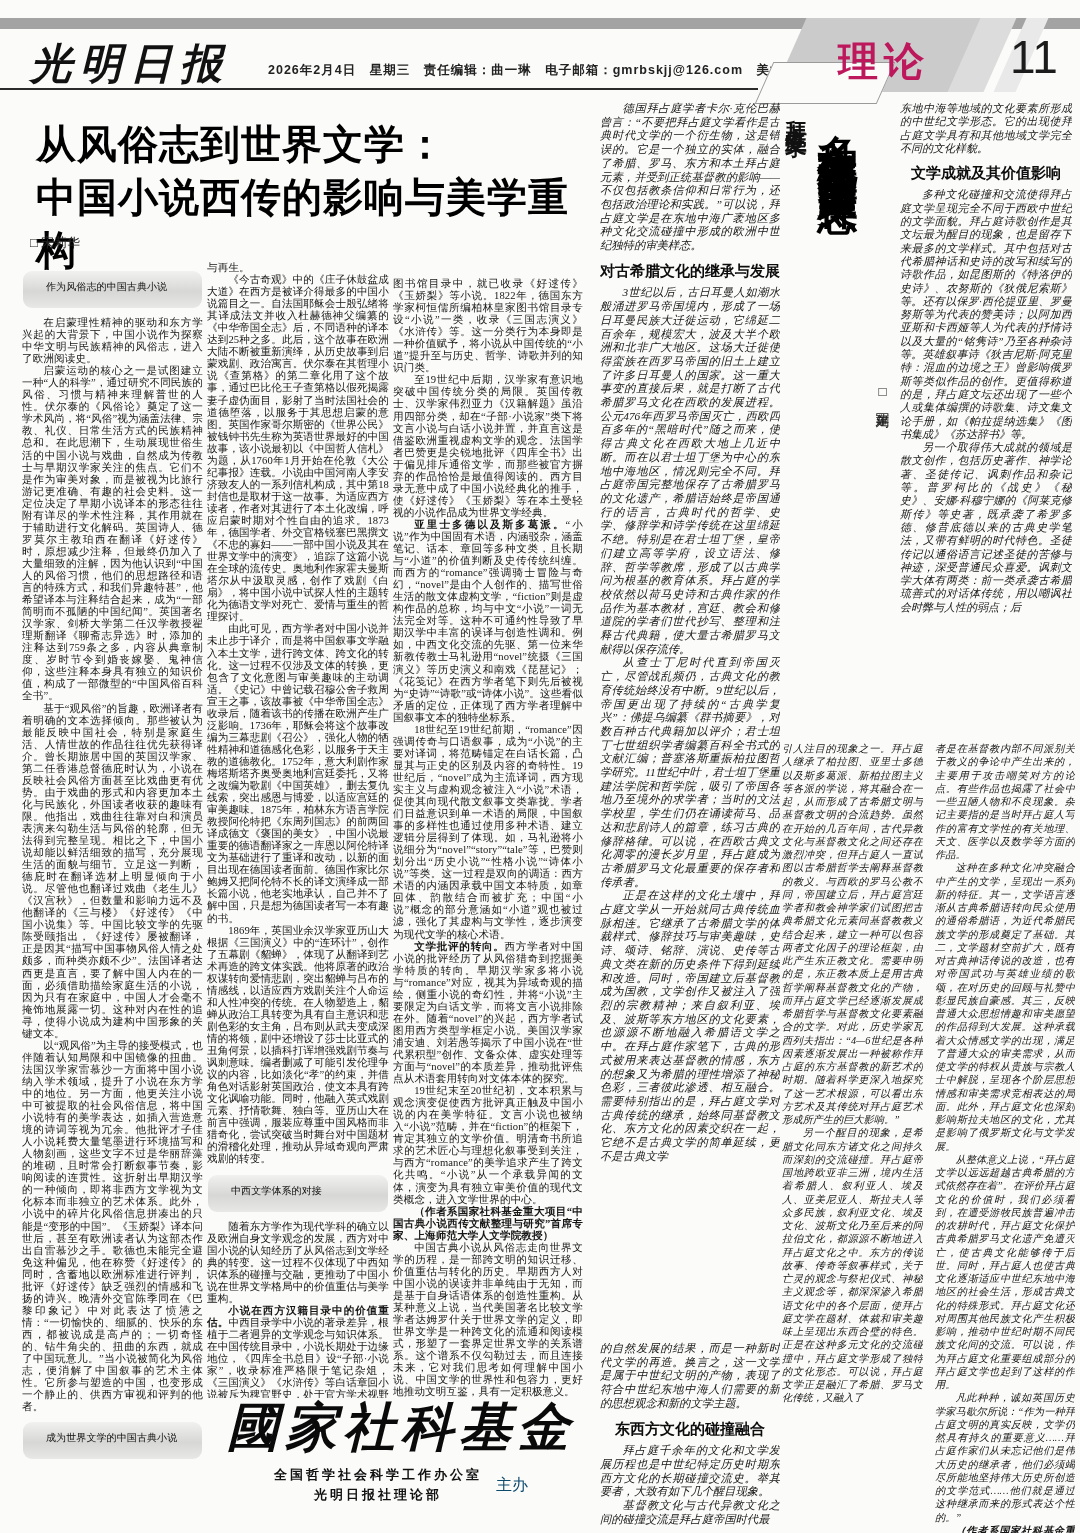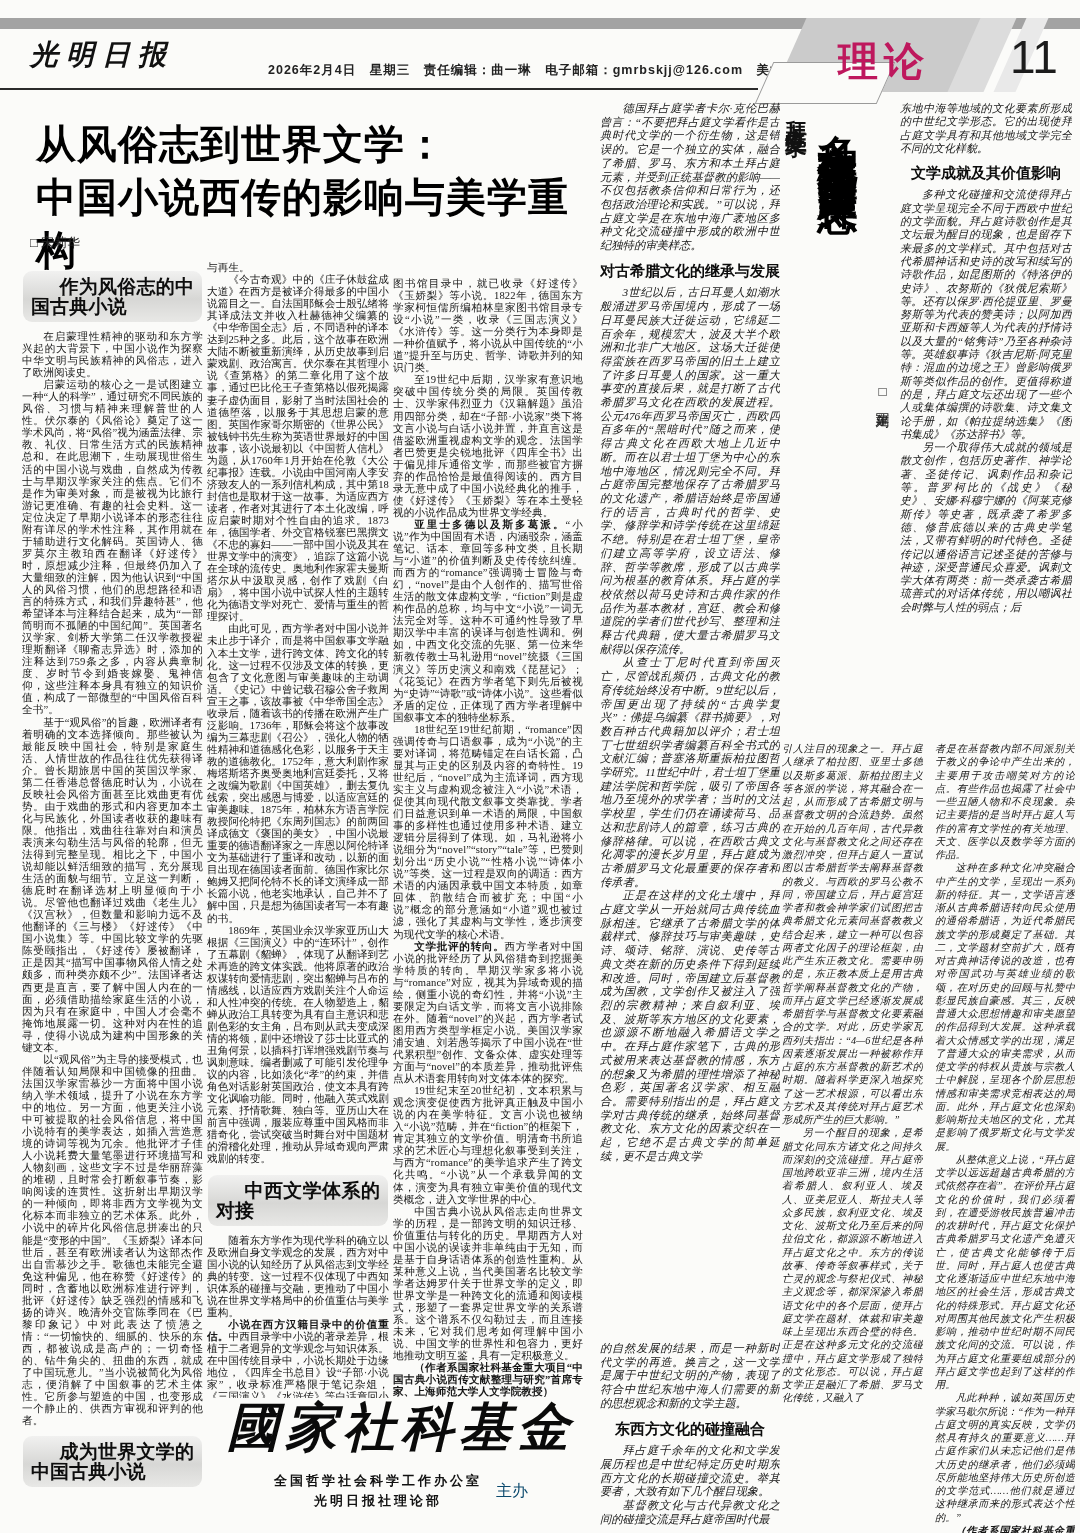--- a/index.html
+++ b/index.html
@@ -3,21 +3,21 @@
 <meta charset="utf-8">
 <style>
   html,body{margin:0;padding:0;background:#e8e8e6;}
   .page{
     position:relative;width:1080px;height:1533px;margin:0 auto;
     background:#fbfbf9;overflow:hidden;
     font-family:"Liberation Serif","DejaVu Serif",serif;color:#161616;
   }
   
   .topbar{position:absolute;left:0;top:18px;width:1080px;height:11px;background:#a3a3a3;}
-  .masthead{position:absolute;left:30px;top:36px;font-size:28px;font-weight:bold;font-style:italic;
+  .masthead{position:absolute;left:30px;top:36px;font-size:42px;font-weight:bold;font-style:italic;
     letter-spacing:8px;color:#111;}
   .dateline{position:absolute;left:268px;top:62px;font-size:12.5px;font-weight:bold;color:#222;
     font-family:"Liberation Sans","DejaVu Sans",sans-serif;letter-spacing:1px;}
   .header-rule{position:absolute;left:0;top:88px;width:758px;height:2px;background:#2b2b2b;}
   .banner{position:absolute;left:758px;top:18px;width:322px;height:74px;}
   .banner .sk{position:absolute;transform:skewX(-24deg);}
   .sk1{left:32px;top:0;width:190px;height:74px;background:#cbcbcb;}
   .sk2{left:206px;top:0;width:36px;height:74px;background:#dcdcdc;}
   .sk3{left:252px;top:0;width:22px;height:74px;background:#e9e9e9;}
   .sk4{left:6px;top:44px;width:120px;height:40px;background:#fbfbf9;border:1.5px solid #9a9a9a;}
@@ -29,30 +29,30 @@
   .headline{position:absolute;left:28px;top:118px;width:548px;
     font-size:40px;line-height:53px;font-weight:bold;color:#000;letter-spacing:1px;margin-left:8px;}
   .byline-left{position:absolute;left:30px;top:234px;font-size:13px;color:#222;}
   .col{position:absolute;overflow:hidden;text-align:justify;}
   .lcol{font-size:10.6px;line-height:12.05px;letter-spacing:0.1px;}
   .col1{left:22px;top:262px;width:181px;height:1266px;}
   .col2{left:207px;top:262px;width:182px;height:1136px;}
   .col3{left:393px;top:278px;width:190px;height:1142px;}
   .para{margin:0;text-indent:2em;}
   .cont{margin:0;text-indent:0;}
-  .subhead-band{margin:9px 1px;padding:6px 8px 5px 8px;border-radius:9px;
+  .subhead-band{margin:9px 1px;padding:6px 8px 11px 8px;border-radius:9px;
     background:linear-gradient(180deg,#f1f1f0 0%,#d7d7d5 55%,#e8e8e6 100%);
     font-family:"Liberation Sans","DejaVu Sans",sans-serif;
-    font-weight:bold;font-size:19px;line-height:20px;text-indent:1.5em;color:#0d0d0d;}
+    font-weight:normal;font-size:10px;line-height:20px;text-indent:1.5em;color:#0d0d0d;}
   .credit{font-weight:bold;}
   
   .fund-box{position:absolute;left:215px;top:1396px;width:372px;height:132px;text-align:center;}
   .fund-title{font-size:52px;font-weight:bold;font-style:italic;letter-spacing:6px;color:#0a0a0a;
     line-height:64px;}
-  .fund-orgs{display:flex;justify-content:center;align-items:center;gap:14px;margin-top:11px;}
+  .fund-orgs{display:flex;justify-content:center;align-items:center;gap:14px;margin-top:5px;}
   .fund-org-lines{font-size:13px;font-weight:bold;letter-spacing:3px;line-height:20px;
     font-family:"Liberation Sans","DejaVu Sans",sans-serif;color:#111;}
   .fund-host{font-size:16px;font-weight:normal;color:#0c4a6e;
     font-family:"Liberation Sans","DejaVu Sans",sans-serif;}
   
   .rbody{font-style:italic;}
   .col4{left:600px;top:102px;width:180px;height:1240px;font-size:11.3px;line-height:13.7px;}
   .col4b{left:600px;top:1342px;width:180px;height:191px;font-size:11.3px;line-height:13.7px;}
   .rtop{left:900px;top:102px;width:172px;height:636px;font-size:11px;line-height:13.3px;}
   .rlowleft{left:782px;top:742px;width:141px;height:791px;font-size:10.2px;line-height:13.25px;}
@@ -109,41 +109,41 @@
     <p class="para"><b>小说在西方汉籍目录中的价值重估。</b><span>中西目录学中小说的著录差异，根植于二者迥异的文学观念与知识体系。在中国传统目录中，小说长期处于边缘地位，《四库全书总目》设“子部·小说家”，收录标准严格限于笔记杂俎，《三国演义》《水浒传》等白话章回小说被斥为稗官野史，处于官方学术视野之外。与之形成鲜明对比的是，汉籍目录自18世纪起便主动将中国小说纳入文学或美文学范畴。1739年法国学者傅尔蒙编纂的法国皇家</span></p>
   </div>
 
   <div class="col lcol col3">
     <p class="cont">图书馆目录中，就已收录《好逑传》《玉娇梨》等小说。1822年，德国东方学家柯恒儒所编柏林皇家图书馆目录专设“小说”一类，收录《三国志演义》《水浒传》等。这一分类行为本身即是一种价值赋予，将小说从中国传统的“小道”提升至与历史、哲学、诗歌并列的知识门类。</p>
     <p class="para">至19世纪中后期，汉学家有意识地突破中国传统分类的局限。英国传教士、汉学家伟烈亚力《汉籍解题》虽沿用四部分类，却在“子部·小说家”类下将文言小说与白话小说并置，并直言这是借鉴欧洲重视虚构文学的观念。法国学者巴赞更是尖锐地批评《四库全书》出于偏见排斥通俗文学，而那些被官方摒弃的作品恰恰是最值得阅读的。西方目录无意中成了中国小说经典化的推手，使《好逑传》《玉娇梨》等在本土受轻视的小说作品成为世界文学经典。</p>
     <p class="para"><b>亚里士多德以及斯多葛派。</b><span>“小说”作为中国固有术语，内涵驳杂，涵盖笔记、话本、章回等多种文类，且长期与“小道”的价值判断及史传传统纠缠。而西方的“romance”强调骑士冒险与奇幻，“novel”是由个人创作的、描写世俗生活的散文体虚构文学，“fiction”则是虚构作品的总称，均与中文“小说”一词无法完全对等。这种不可通约性导致了早期汉学中丰富的误译与创造性调和。例如，中西文化交流的先驱、第一位来华新教传教士马礼逊用“novel”统摄《三国演义》等历史演义和南戏《琵琶记》；《花笺记》在西方学者笔下则先后被视为“史诗”“诗歌”或“诗体小说”。这些看似矛盾的定位，正体现了西方学者理解中国叙事文本的独特坐标系。</span></p>
     <p class="para">18世纪至19世纪前期，“romance”因强调传奇与口语叙事，成为“小说”的主要对译词，将范畴锚定在白话长篇，凸显其与正史的区别及内容的奇特性。19世纪后，“novel”成为主流译词，西方现实主义与虚构观念被注入“小说”术语，促使其向现代散文叙事文类靠拢。学者们日益意识到单一术语的局限，中国叙事的多样性也通过使用多种术语、建立逻辑分层得到了体现。如，马礼逊将小说细分为“novel”“story”“tale”等，巴赞则划分出“历史小说”“性格小说”“诗体小说”等类。这一过程是双向的调适：西方术语的内涵因承载中国文本特质，如章回体、韵散结合而被扩充；中国“小说”概念的部分意涵如“小道”观也被过滤，强化了其虚构与文学性，逐步演变为现代文学的核心术语。</p>
     <p class="para"><b>文学批评的转向。</b><span>西方学者对中国小说的批评经历了从风俗猎奇到挖掘美学特质的转向。早期汉学家多将小说与“romance”对应，视其为异域奇观的描绘，侧重小说的奇幻性，并将“小说”主要限定为白话文学，而将文言小说排除在外。随着“novel”的兴起，西方学者试图用西方类型学框定小说。美国汉学家浦安迪、刘若愚等揭示了中国小说在“世代累积型”创作、文备众体、虚实处理等方面与“novel”的本质差异，推动批评焦点从术语套用转向对文体本体的探究。</span></p>
     <p class="para">19世纪末至20世纪初，文本积累与观念演变促使西方批评真正触及中国小说的内在美学特征。文言小说也被纳入“小说”范畴，并在“fiction”的框架下，肯定其独立的文学价值。明清奇书所追求的艺术匠心与理想化叙事受到关注，与西方“romance”的美学追求产生了跨文化共鸣。“小说”从一个承载异闻的文体，演变为具有独立审美价值的现代文类概念，进入文学世界的中心。</p>
+    <p class="para credit">（作者系国家社科基金重大项目“中国古典小说西传文献整理与研究”首席专家、上海师范大学人文学院教授）</p>
     <p class="para">中国古典小说从风俗志走向世界文学的历程，是一部跨文明的知识迁移、价值重估与转化的历史。早期西方人对中国小说的误读并非单纯由于无知，而是基于自身话语体系的创造性重构。从某种意义上说，当代美国著名比较文学学者达姆罗什关于世界文学的定义，即世界文学是一种跨文化的流通和阅读模式，形塑了一套界定世界文学的关系谱系。这个谱系不仅勾勒过去，而且连接未来，它对我们思考如何理解中国小说、中国文学的世界性和包容力，更好地推动文明互鉴，具有一定积极意义。</p>
-    <p class="para credit">（作者系国家社科基金重大项目“中国古典小说西传文献整理与研究”首席专家、上海师范大学人文学院教授）</p>
   </div>
 
   <div class="fund-box">
     <div class="fund-title">國家社科基金</div>
     <div class="fund-orgs">
       <div class="fund-org-lines">
         <div>全国哲学社会科学工作办公室</div>
         <div>光明日报社理论部</div>
       </div>
       <div class="fund-host">主办</div>
     </div>
   </div>
 
   <div class="col rbody col4">
     <p class="para">德国拜占庭学者卡尔·克伦巴赫曾言：“不要把拜占庭文学看作是古典时代文学的一个衍生物，这是错误的。它是一个独立的实体，融合了希腊、罗马、东方和本土拜占庭元素，并受到正统基督教的影响——不仅包括教条信仰和日常行为，还包括政治理论和实践。”可以说，拜占庭文学是在东地中海广袤地区多种文化交流碰撞中形成的欧洲中世纪独特的审美样态。</p>
     <div class="rsub">对古希腊文化的继承与发展</div>
     <p class="para">3世纪以后，古日耳曼人如潮水般涌进罗马帝国境内，形成了一场日耳曼民族大迁徙运动，它绵延二百余年，规模宏大，波及大半个欧洲和北非广大地区。这场大迁徙使得蛮族在西罗马帝国的旧土上建立了许多日耳曼人的国家。这一重大事变的直接后果，就是打断了古代希腊罗马文化在西欧的发展进程。公元476年西罗马帝国灭亡，西欧四百多年的“黑暗时代”随之而来，使得古典文化在西欧大地上几近中断。而在以君士坦丁堡为中心的东地中海地区，情况则完全不同。拜占庭帝国完整地保存了古希腊罗马的文化遗产，希腊语始终是帝国通行的语言，古典时代的哲学、史学、修辞学和诗学传统在这里绵延不绝。特别是在君士坦丁堡，皇帝们建立高等学府，设立语法、修辞、哲学等教席，形成了以古典学问为根基的教育体系。拜占庭的学校依然以荷马史诗和古典作家的作品作为基本教材，宫廷、教会和修道院的学者们世代抄写、整理和注释古代典籍，使大量古希腊罗马文献得以保存流传。</p>
     <p class="para">从查士丁尼时代直到帝国灭亡，尽管战乱频仍，古典文化的教育传统始终没有中断。9世纪以后，帝国更出现了持续的“古典学复兴”：佛提乌编纂《群书摘要》，对数百种古代典籍加以评介；君士坦丁七世组织学者编纂百科全书式的文献汇编；普塞洛斯重振柏拉图哲学研究。11世纪中叶，君士坦丁堡重建法学院和哲学院，吸引了帝国各地乃至境外的求学者；当时的文法学校里，学生们仍在诵读荷马、品达和悲剧诗人的篇章，练习古典的修辞格律。可以说，在西欧古典文化凋零的漫长岁月里，拜占庭成为古希腊罗马文化最重要的保存者和传承者。</p>
-    <p class="para">正是在这样的文化土壤中，拜占庭文学从一开始就同古典传统血脉相连。它继承了古希腊文学的体裁样式、修辞技巧与审美趣味，史诗、颂诗、铭辞、演说、史传等古典文类在新的历史条件下得到延续和改造。同时，帝国建立后基督教成为国教，文学创作又被注入了强烈的宗教精神；来自叙利亚、埃及、波斯等东方地区的文化要素，也源源不断地融入希腊语文学之中。在拜占庭作家笔下，古典的形式被用来表达基督教的情感，东方的想象又为希腊的理性增添了神秘色彩，英国著名汉学家、相互融合。需要特别指出的是，拜占庭文学对古典传统的继承，始终同基督教文化、东方文化的因素交织在一起，它绝不是古典文学的简单延续，更不是古典文学</p>
+    <p class="para">正是在这样的文化土壤中，拜占庭文学从一开始就同古典传统血脉相连。它继承了古希腊文学的体裁样式、修辞技巧与审美趣味，史诗、颂诗、铭辞、演说、史传等古典文类在新的历史条件下得到延续和改造。同时，帝国建立后基督教成为国教，文学创作又被注入了强烈的宗教精神；来自叙利亚、埃及、波斯等东方地区的文化要素，也源源不断地融入希腊语文学之中。在拜占庭作家笔下，古典的形式被用来表达基督教的情感，东方的想象又为希腊的理性增添了神秘色彩，三者彼此渗透、相互融合。需要特别指出的是，拜占庭文学对古典传统的继承，始终同基督教文化、东方文化的因素交织在一起，它绝不是古典文学的简单延续，更不是古典文学</p>
   </div>
   <div class="col rbody col4b">
     <p class="cont">的自然发展的结果，而是一种新时代文学的再造。换言之，这一文学是属于中世纪文明的产物，表现了符合中世纪东地中海人们需要的新的思想观念和新的文学主题。</p>
     <div class="rsub">东西方文化的碰撞融合</div>
     <p class="para">拜占庭千余年的文化和文学发展历程也是中世纪特定历史时期东西方文化的长期碰撞交流史。举其要者，大致有如下几个醒目现象。</p>
     <p class="para">基督教文化与古代异教文化之间的碰撞交流是拜占庭帝国时代最</p>
   </div>
 
   <div class="vblock">
     <div class="vtext vkicker">拜占庭文学：</div>

